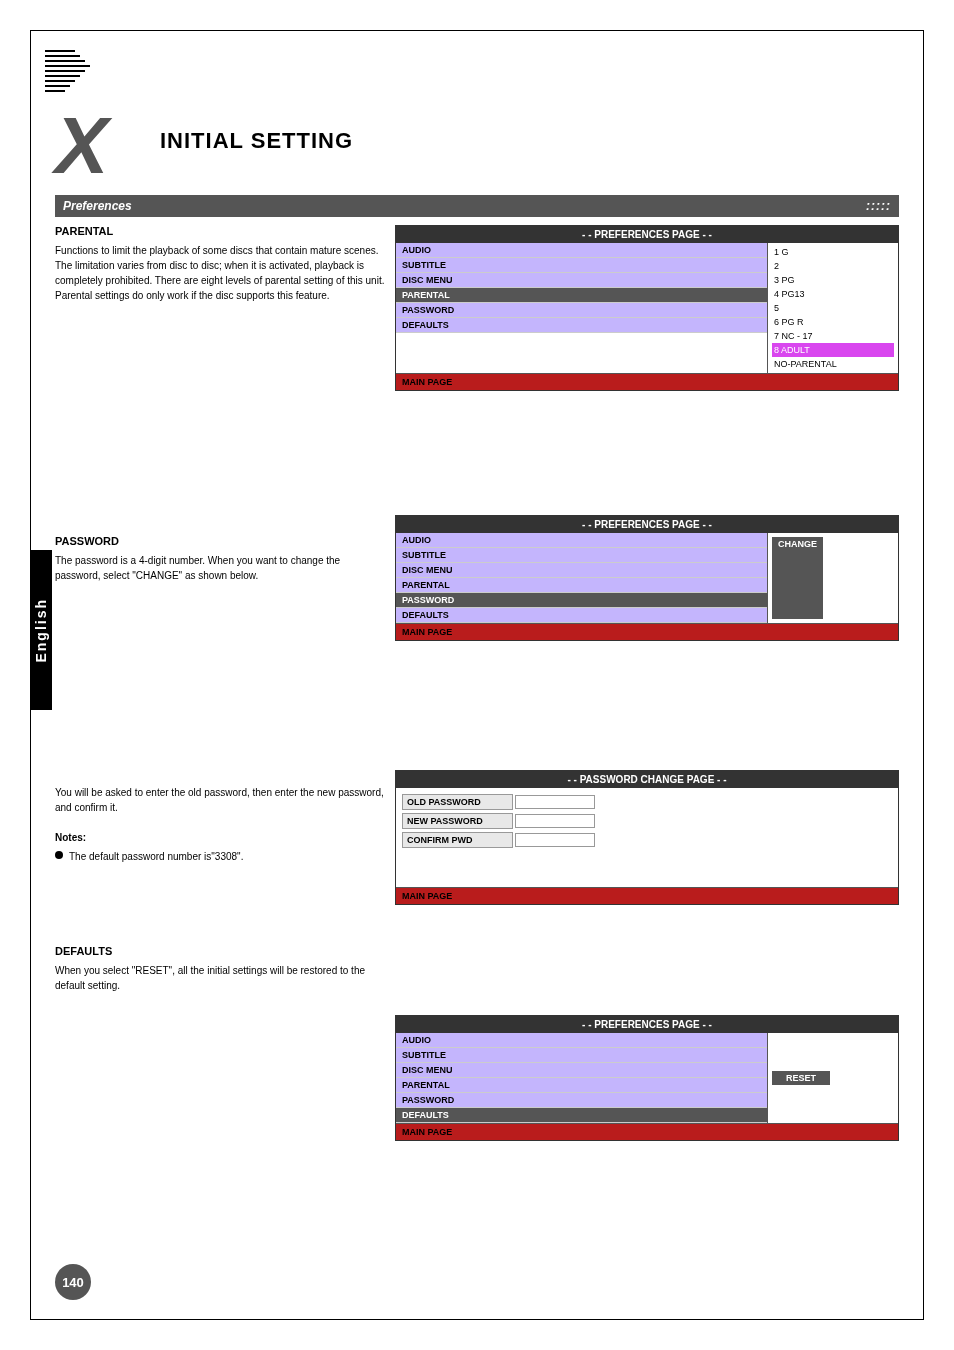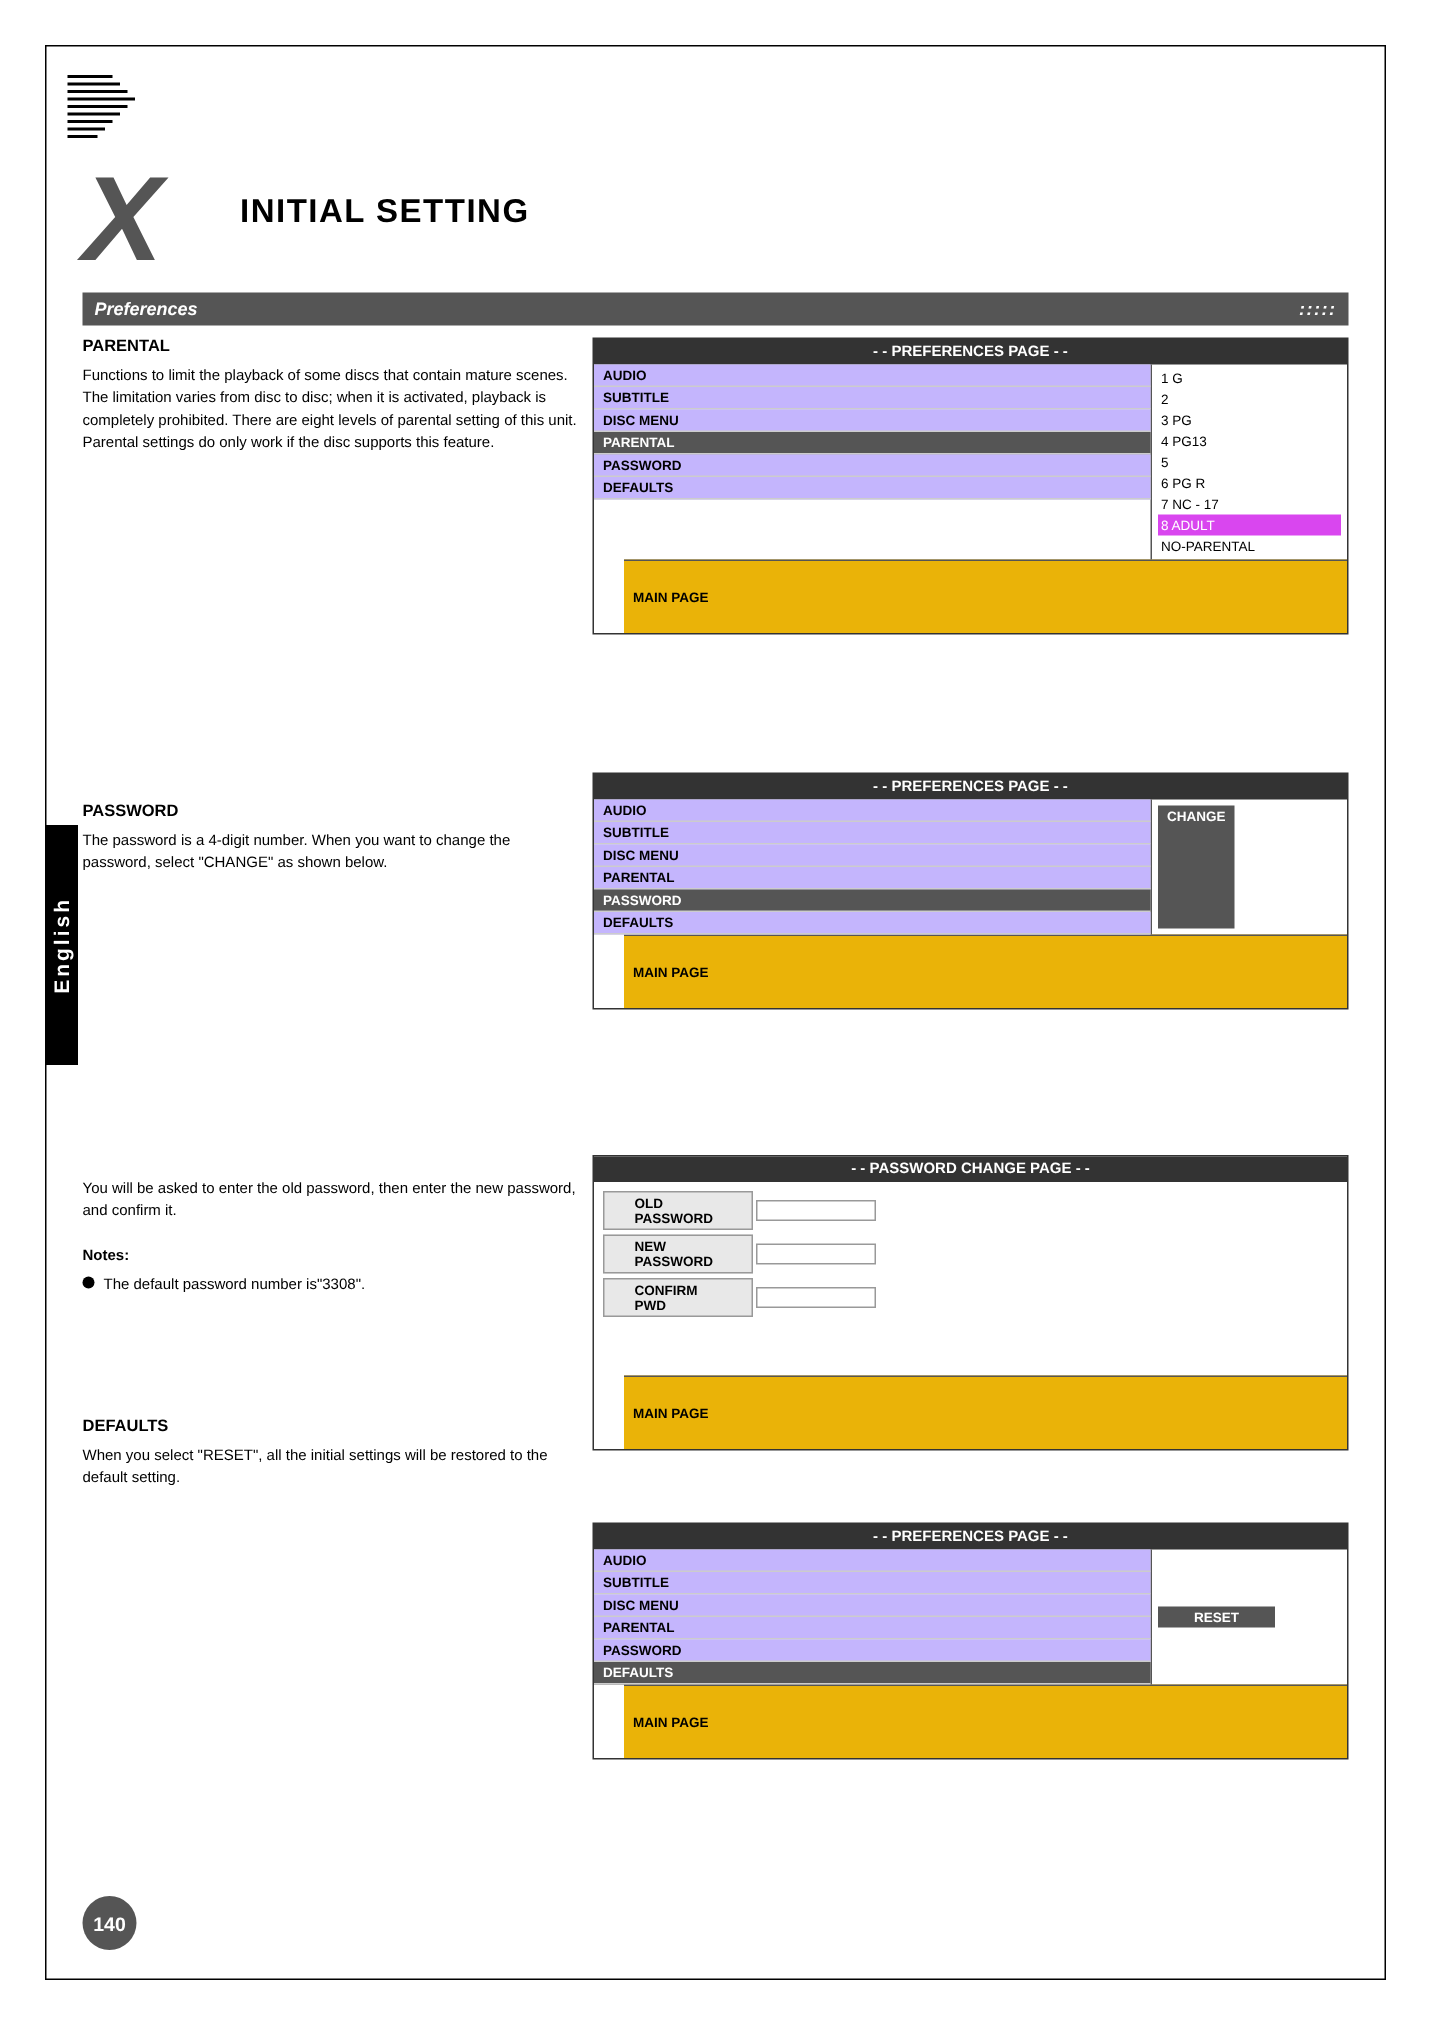--- a/index.html
+++ b/index.html
@@ -199,60 +199,59 @@
       min-height: 14px;
       display: flex;
       align-items: center;
     }
     .ui-option-item.selected {
       background: #d946ef;
       color: #fff;
     }
     .ui-footer {
       border-top: 1px solid #555;
-      padding: 19px 6px;
+      padding: 3px 6px;
       font-size: 9px;
       font-weight: bold;
-      background: #eab308;
-      margin-left: 20px;
+      background: #b91c1c;
     }
 
     .change-btn {
       background: #555;
       color: #fff;
       font-size: 9px;
       font-weight: bold;
       padding: 2px 6px;
       display: inline-block;
     }
 
     .reset-btn {
       background: #555;
       color: #fff;
       font-size: 9px;
       font-weight: bold;
-      padding: 2px 24px;
+      padding: 2px 14px;
       display: inline-block;
     }
 
     
     .pwd-screen-body {
       padding: 6px;
     }
     .pwd-field-row {
       display: flex;
       align-items: center;
       margin-bottom: 3px;
       font-size: 9px;
       font-weight: bold;
     }
     .pwd-field-label {
-      width: 100px;
+      width: 111px;
       background: #e8e8e8;
-      padding: 2px 20px;
+      padding: 2px 4px;
       border: 1px solid #999;
       min-height: 14px;
       display: flex;
       align-items: center;
     }
     .pwd-field-input {
       width: 80px;
       height: 14px;
       border: 1px solid #999;
       background: #fff;

